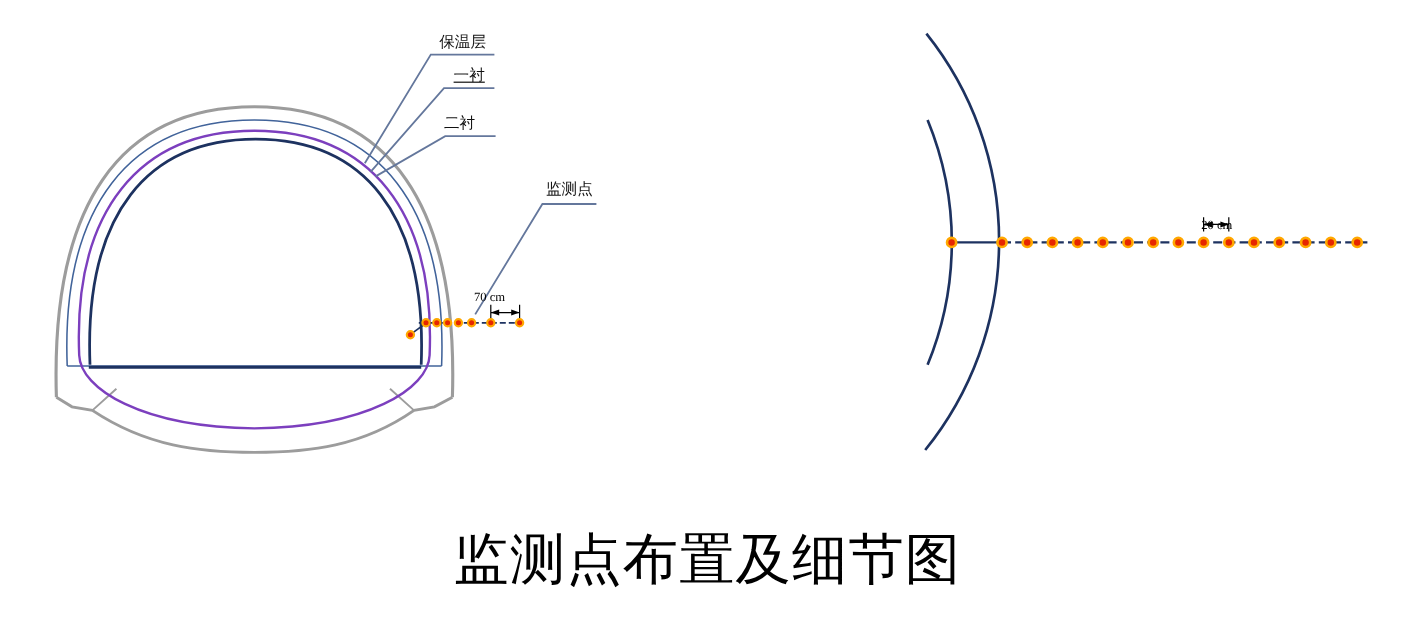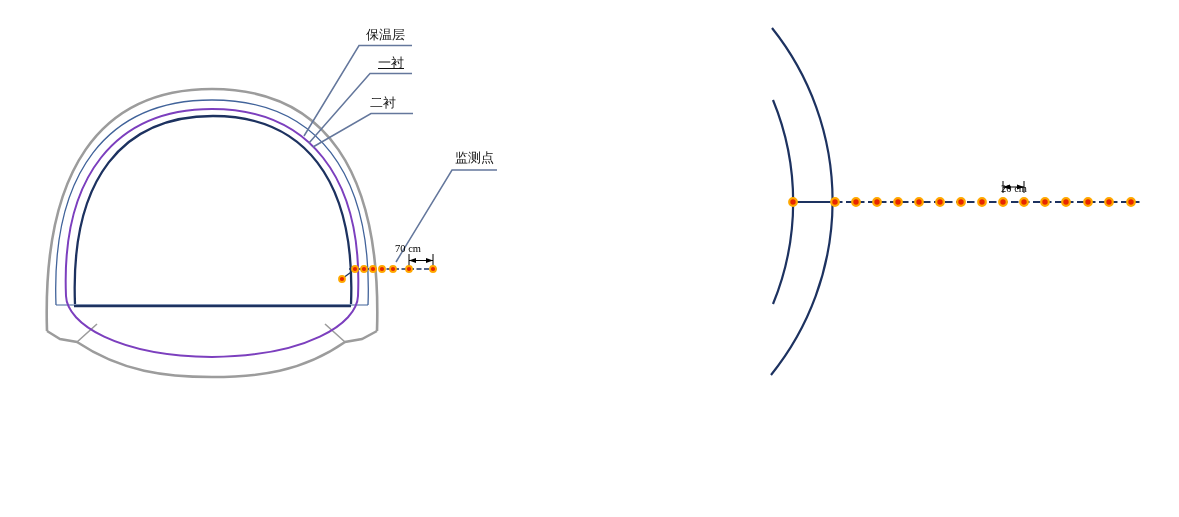--- a/index.html
+++ b/index.html
@@ -99,13 +99,14 @@
   <div class="lbl lbl-small" style="left:370px;top:56px;width:42px;text-decoration:underline;">一衬</div>
 
   <div class="lbl lbl-small" style="left:362px;top:96px;width:42px;">二衬</div>
 
   <div class="lbl lbl-small" style="left:452px;top:151px;width:45px;">监测点</div>
 
   <div class="lbl lbl-dim" style="left:391px;top:243px;width:34px;">70 cm</div>
 
   <div class="lbl lbl-dim" style="left:997px;top:172px;width:34px;margin-top:11px;">20 cm</div>
 
+  <div class="fig-title">监测点布置及细节图</div>
 </div>
 
 </body></html>

